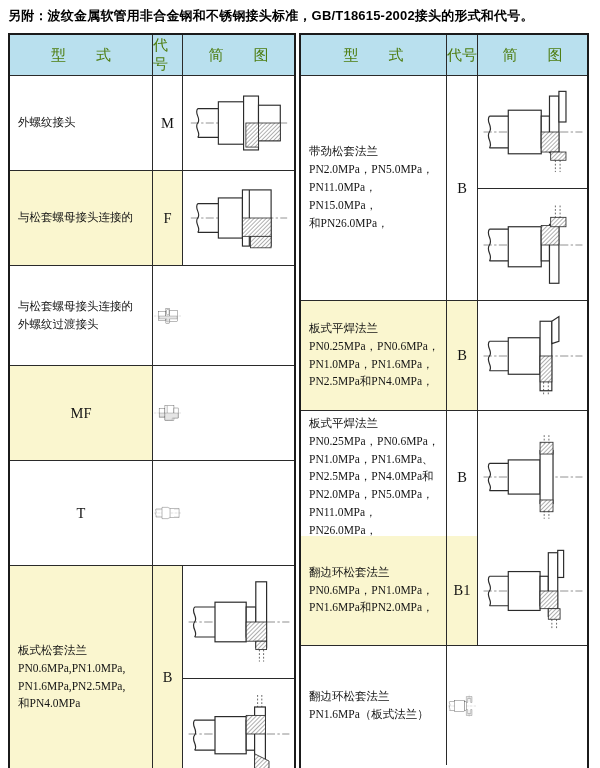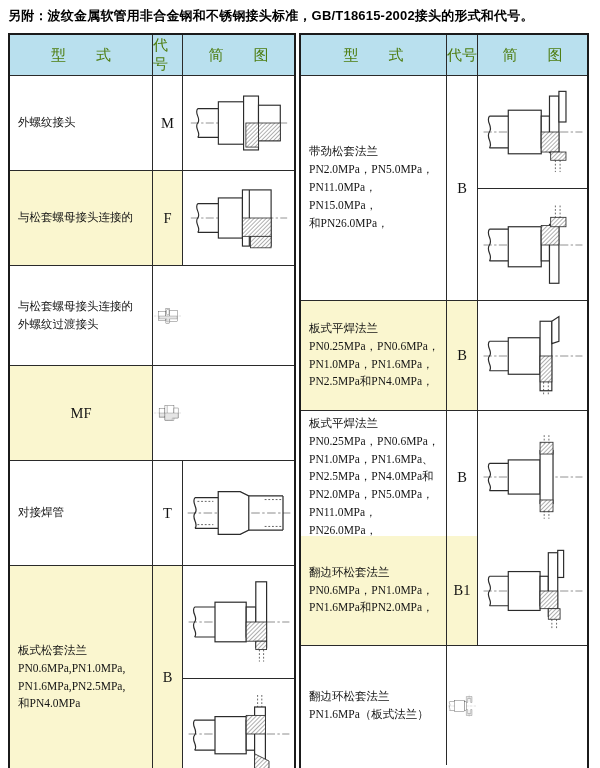--- a/index.html
+++ b/index.html
@@ -139,21 +139,20 @@
           <rect class="bx" x="74" y="30" width="56" height="90"></rect>
           <path class="ln" d="M88,30 V120"></path>
           <rect class="bx" x="130" y="44" width="26" height="62"></rect>
           <rect class="ht" x="40" y="75" width="34" height="20"></rect>
           <polygon class="ht" points="74,75 156,75 156,106 120,106 120,120 74,120"></polygon>
         </svg>
       </div>
     </div>
 
     <div class="row lh5">
-      <div class="cell type">对接焊管</div>
       <div class="cell code">T</div>
       <div class="cell diag">
         <svg class="dwg" width="110" height="96" viewBox="0 0 180 150">
           <path class="cl" d="M6,75 H174"></path>
           <path class="ln" d="M18,50 h38 M18,100 h38 M18,50 c-7,9 7,17 0,25 c-7,9 7,17 0,25"></path>
           <path class="thr" d="M22,56 h26 M22,94 h26"></path>
           <polygon class="bx" points="56,40 92,40 106,47 106,103 92,110 56,110"></polygon>
           <path class="ln" d="M106,47 h56 M106,103 h56 M162,47 v56"></path>
           <path class="thr" d="M132,53 h28 M132,97 h28"></path>
         </svg>

